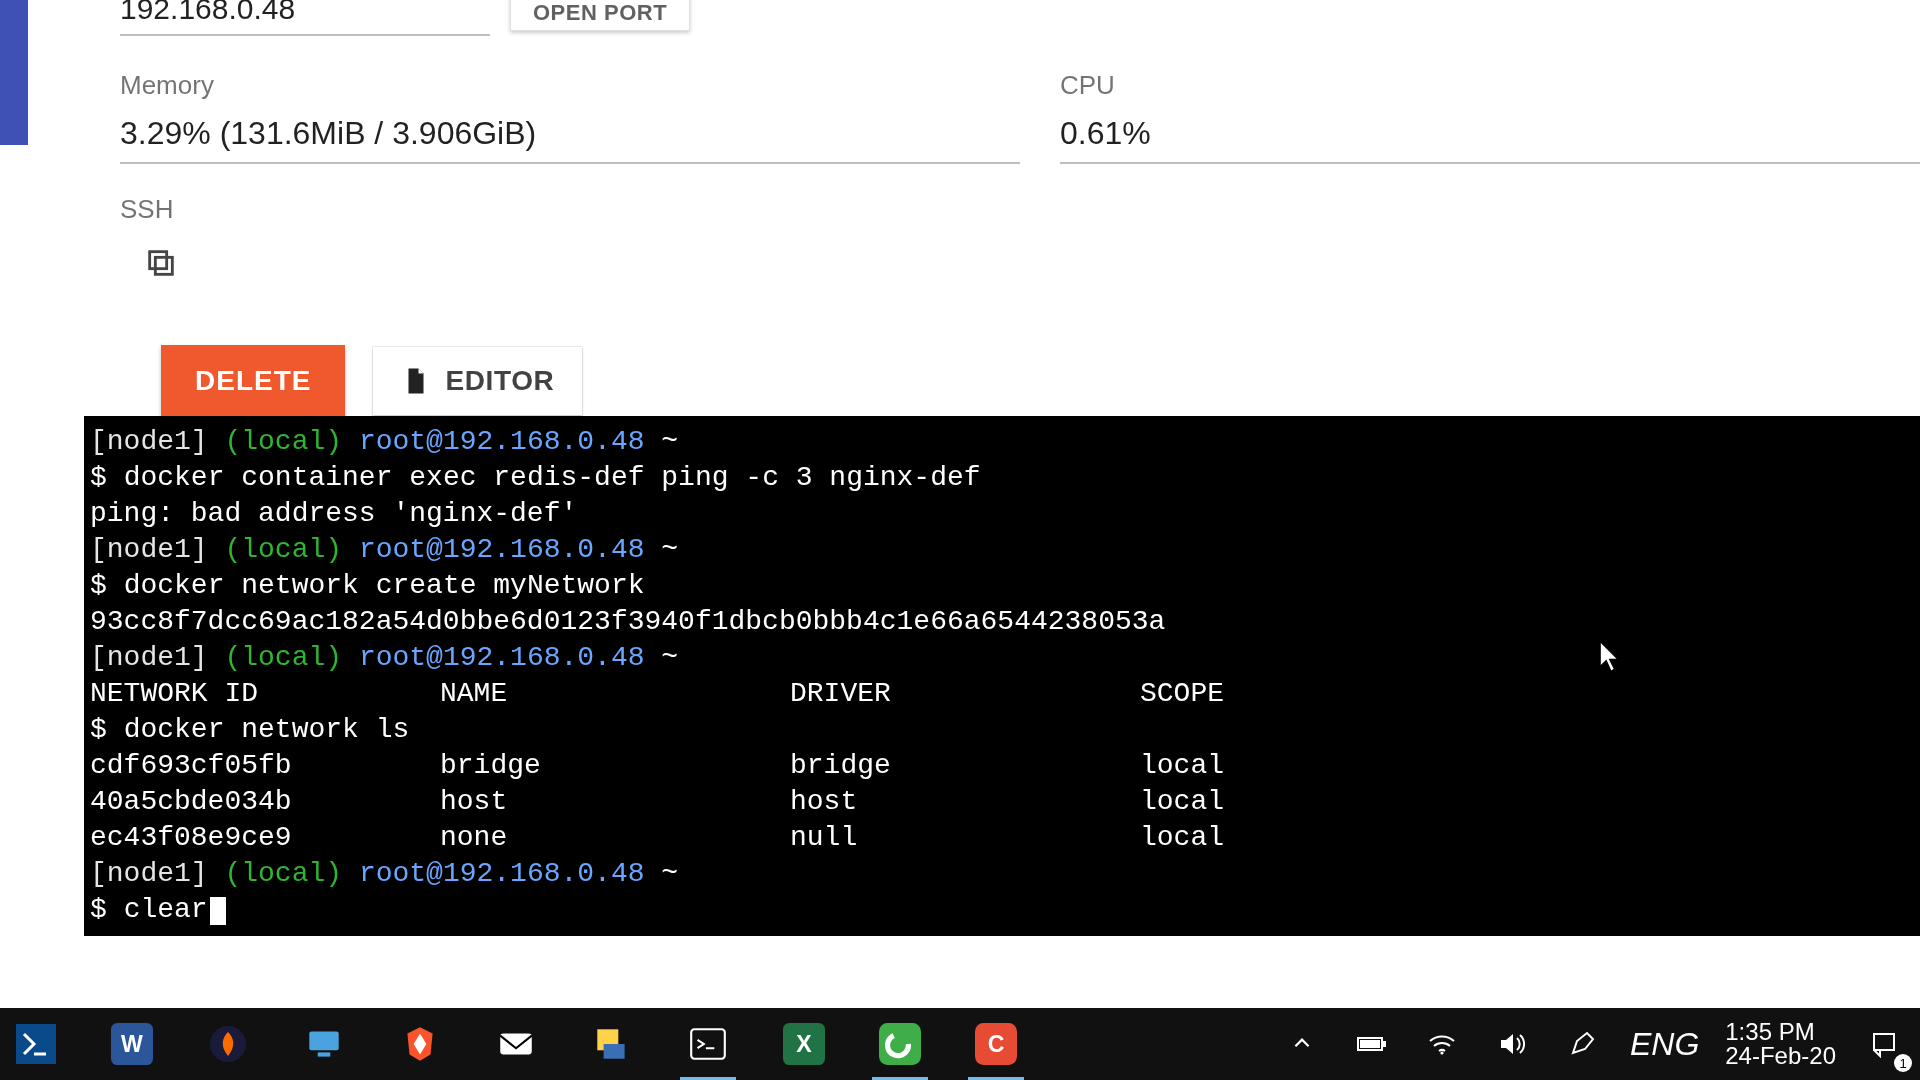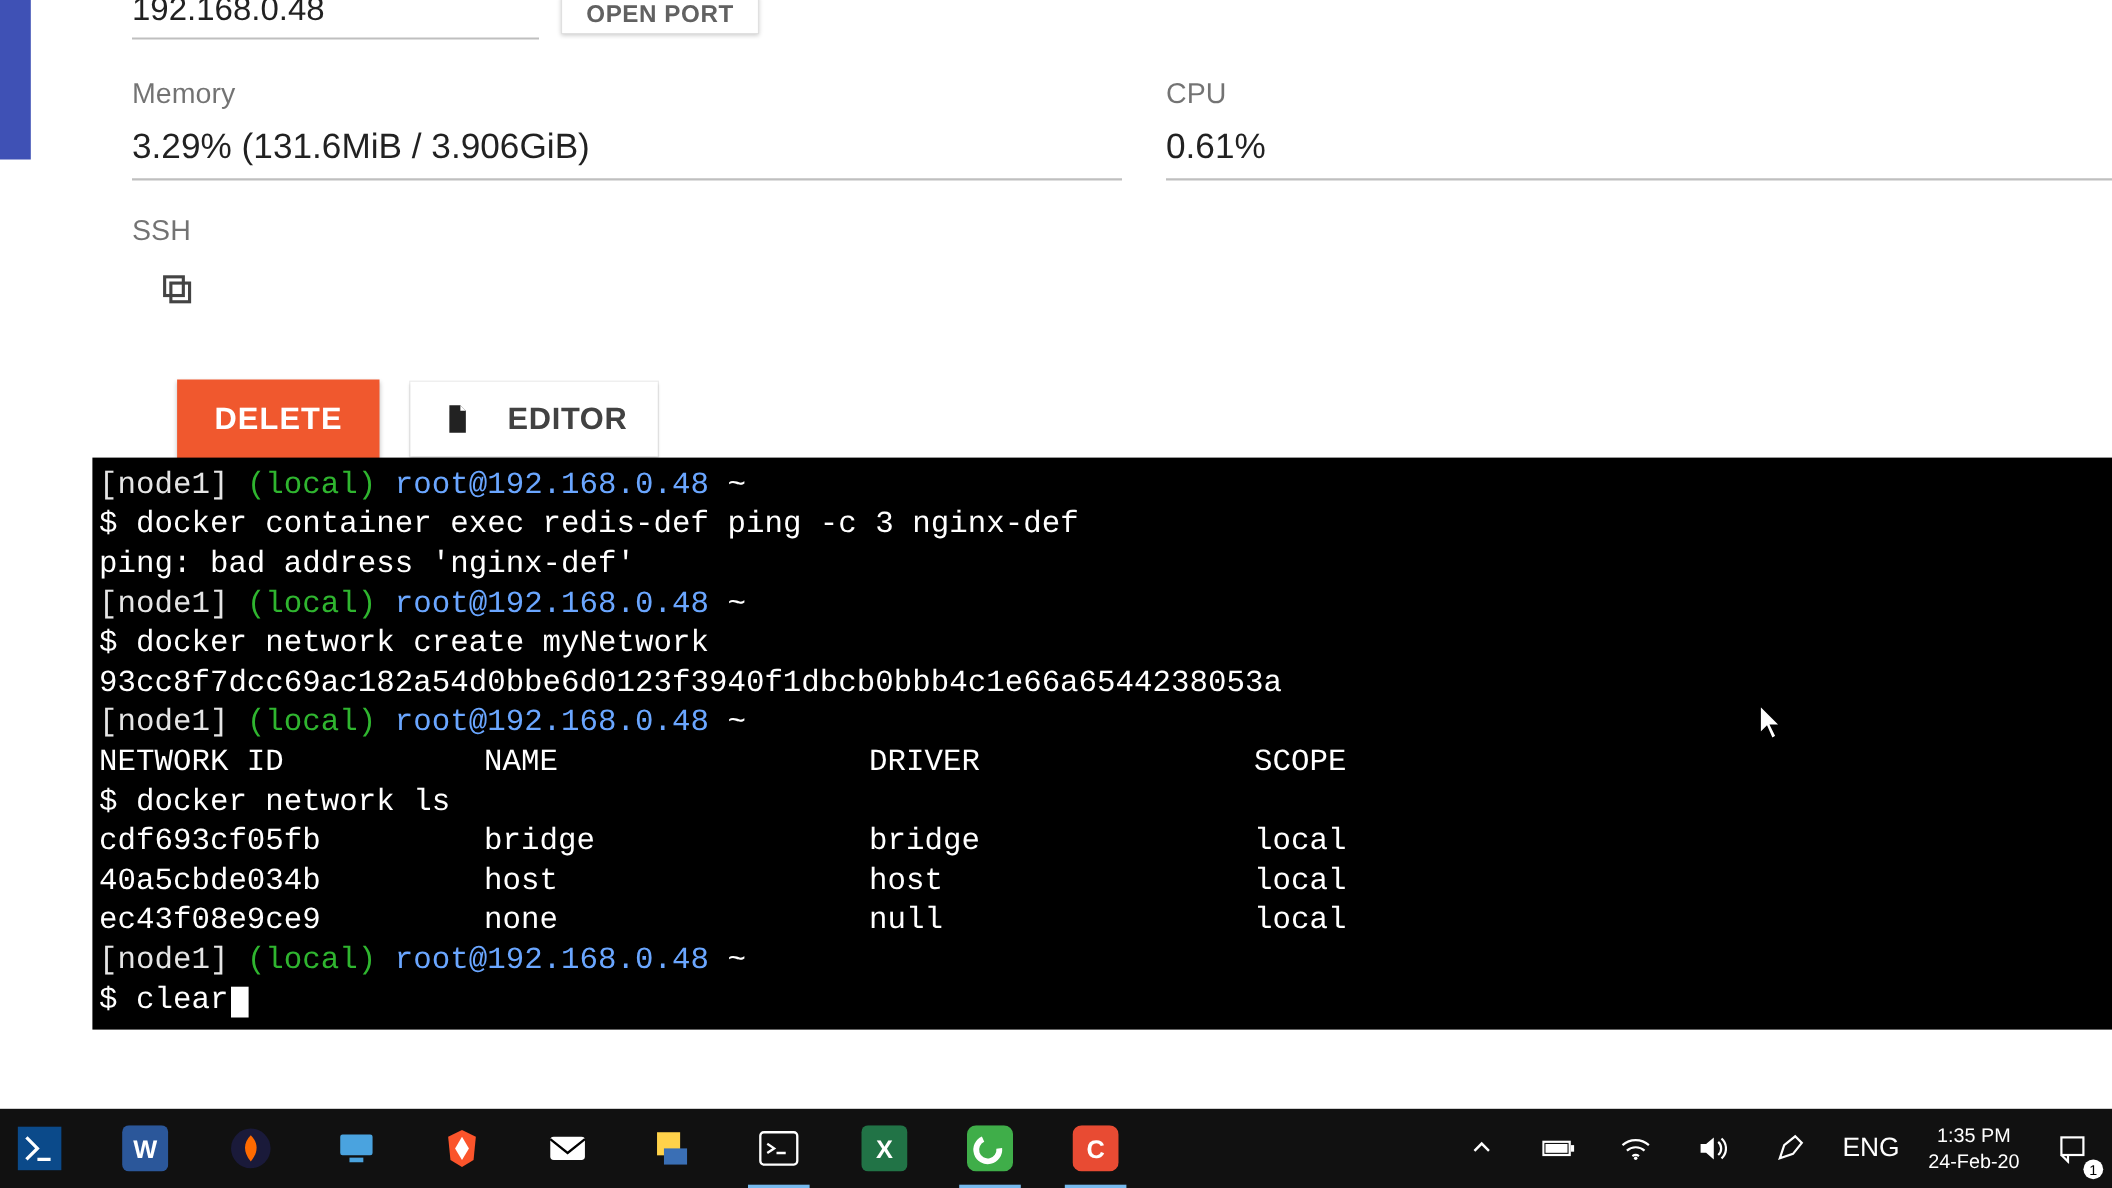--- a/index.html
+++ b/index.html
@@ -26,21 +26,21 @@
   .stat-block.cpu { flex: 0 0 900px; }
 
   .ssh-row { margin-top: 30px; }
   .ssh-label { font-size: 26px; color: rgba(0,0,0,.55); margin-bottom: 14px; }
   .ssh-line { display: flex; align-items: center; height: 48px; }
   .ssh-value { font-size: 32px; color: rgba(0,0,0,.87); border-bottom: 2px solid rgba(0,0,0,.25); padding-bottom: 10px; width: 860px; white-space: nowrap; overflow: hidden; }
   .copy-btn { margin-left: 20px; width: 42px; height: 42px; display: flex; align-items: center; justify-content: center; cursor: pointer; }
 
   .action-row { display: flex; align-items: center; gap: 28px; margin-top: 58px; padding-left: 41px; }
   .delete-btn { background: #f0582e; color: #fff; font-size: 28px; font-weight: 600; letter-spacing: 1px; border: none; padding: 20px 34px; box-shadow: 0 2px 4px rgba(0,0,0,.25); cursor: pointer; }
-  .editor-btn { background: #fff; color: #424242; font-size: 28px; font-weight: 600; letter-spacing: .6px; border: none; padding: 18px 28px; box-shadow: 0 0 0 1px rgba(0,0,0,.08), 0 2px 3px rgba(0,0,0,.15); cursor: pointer; display: flex; align-items: center; gap: 30px; }
+  .editor-btn { background: #fff; color: #424242; font-size: 28px; font-weight: 600; letter-spacing: .6px; border: none; padding: 18px 28px; box-shadow: 0 0 0 1px rgba(0,0,0,.08), 0 2px 3px rgba(0,0,0,.15); cursor: pointer; display: flex; align-items: center; gap: 14px; }
   .editor-btn svg { width: 30px; height: 30px; }
 
   .divider { height: 1px; background: rgba(0,0,0,.12); margin-top: 30px; }
 
   
   .terminal { position: absolute; left: 44px; right: 0; top: 416px; bottom: 72px; background: #000; color: #fff; font-family: "Courier New", monospace; font-size: 28px; line-height: 36px; padding: 8px 6px; }
   .t-line { white-space: pre; }
   .red { color: #e5e5e5; }
   .green { color: #2fb52f; }
   .blue { color: #6aa6ff; }
@@ -51,22 +51,22 @@
   .mouse-pointer { position: absolute; left: 1558px; top: 640px; pointer-events: none; }
 
   
   .taskbar { position: absolute; left: 0; right: 0; bottom: 0; height: 72px; background: #111; display: flex; align-items: center; color: #fff; }
   .tb-left { display: flex; align-items: center; gap: 52px; padding-left: 14px; }
   .tb-icon { width: 44px; height: 44px; display: flex; align-items: center; justify-content: center; }
   .tb-icon.active-underline { position: relative; }
   .tb-icon.active-underline::after { content:''; position:absolute; left:-6px; right:-6px; bottom:-14px; height:3px; background:#76b9ed; }
   .tb-spacer { flex:1; }
   .tb-right { display: flex; align-items: center; gap: 26px; padding-right: 14px; font-size: 22px; color: #fff; }
-  .tb-clock { text-align: center; font-size: 18px; line-height: 24px; }
-  .tb-kbd { font-size: 24px; }
+  .tb-clock { font-size: 24px; line-height: 24px; }
+  .tb-kbd { font-size: 32px; font-style: italic; }
   .notif-badge { position: relative; }
   .notif-badge .count { position: absolute; right: -6px; bottom: -6px; background: #fff; color: #000; border-radius: 50%; width: 18px; height: 18px; font-size: 13px; display:flex; align-items:center; justify-content:center;}
 </style>
 </head>
 <body>
 
 <div class="left-strip"></div>
 
 <div class="page">
 

